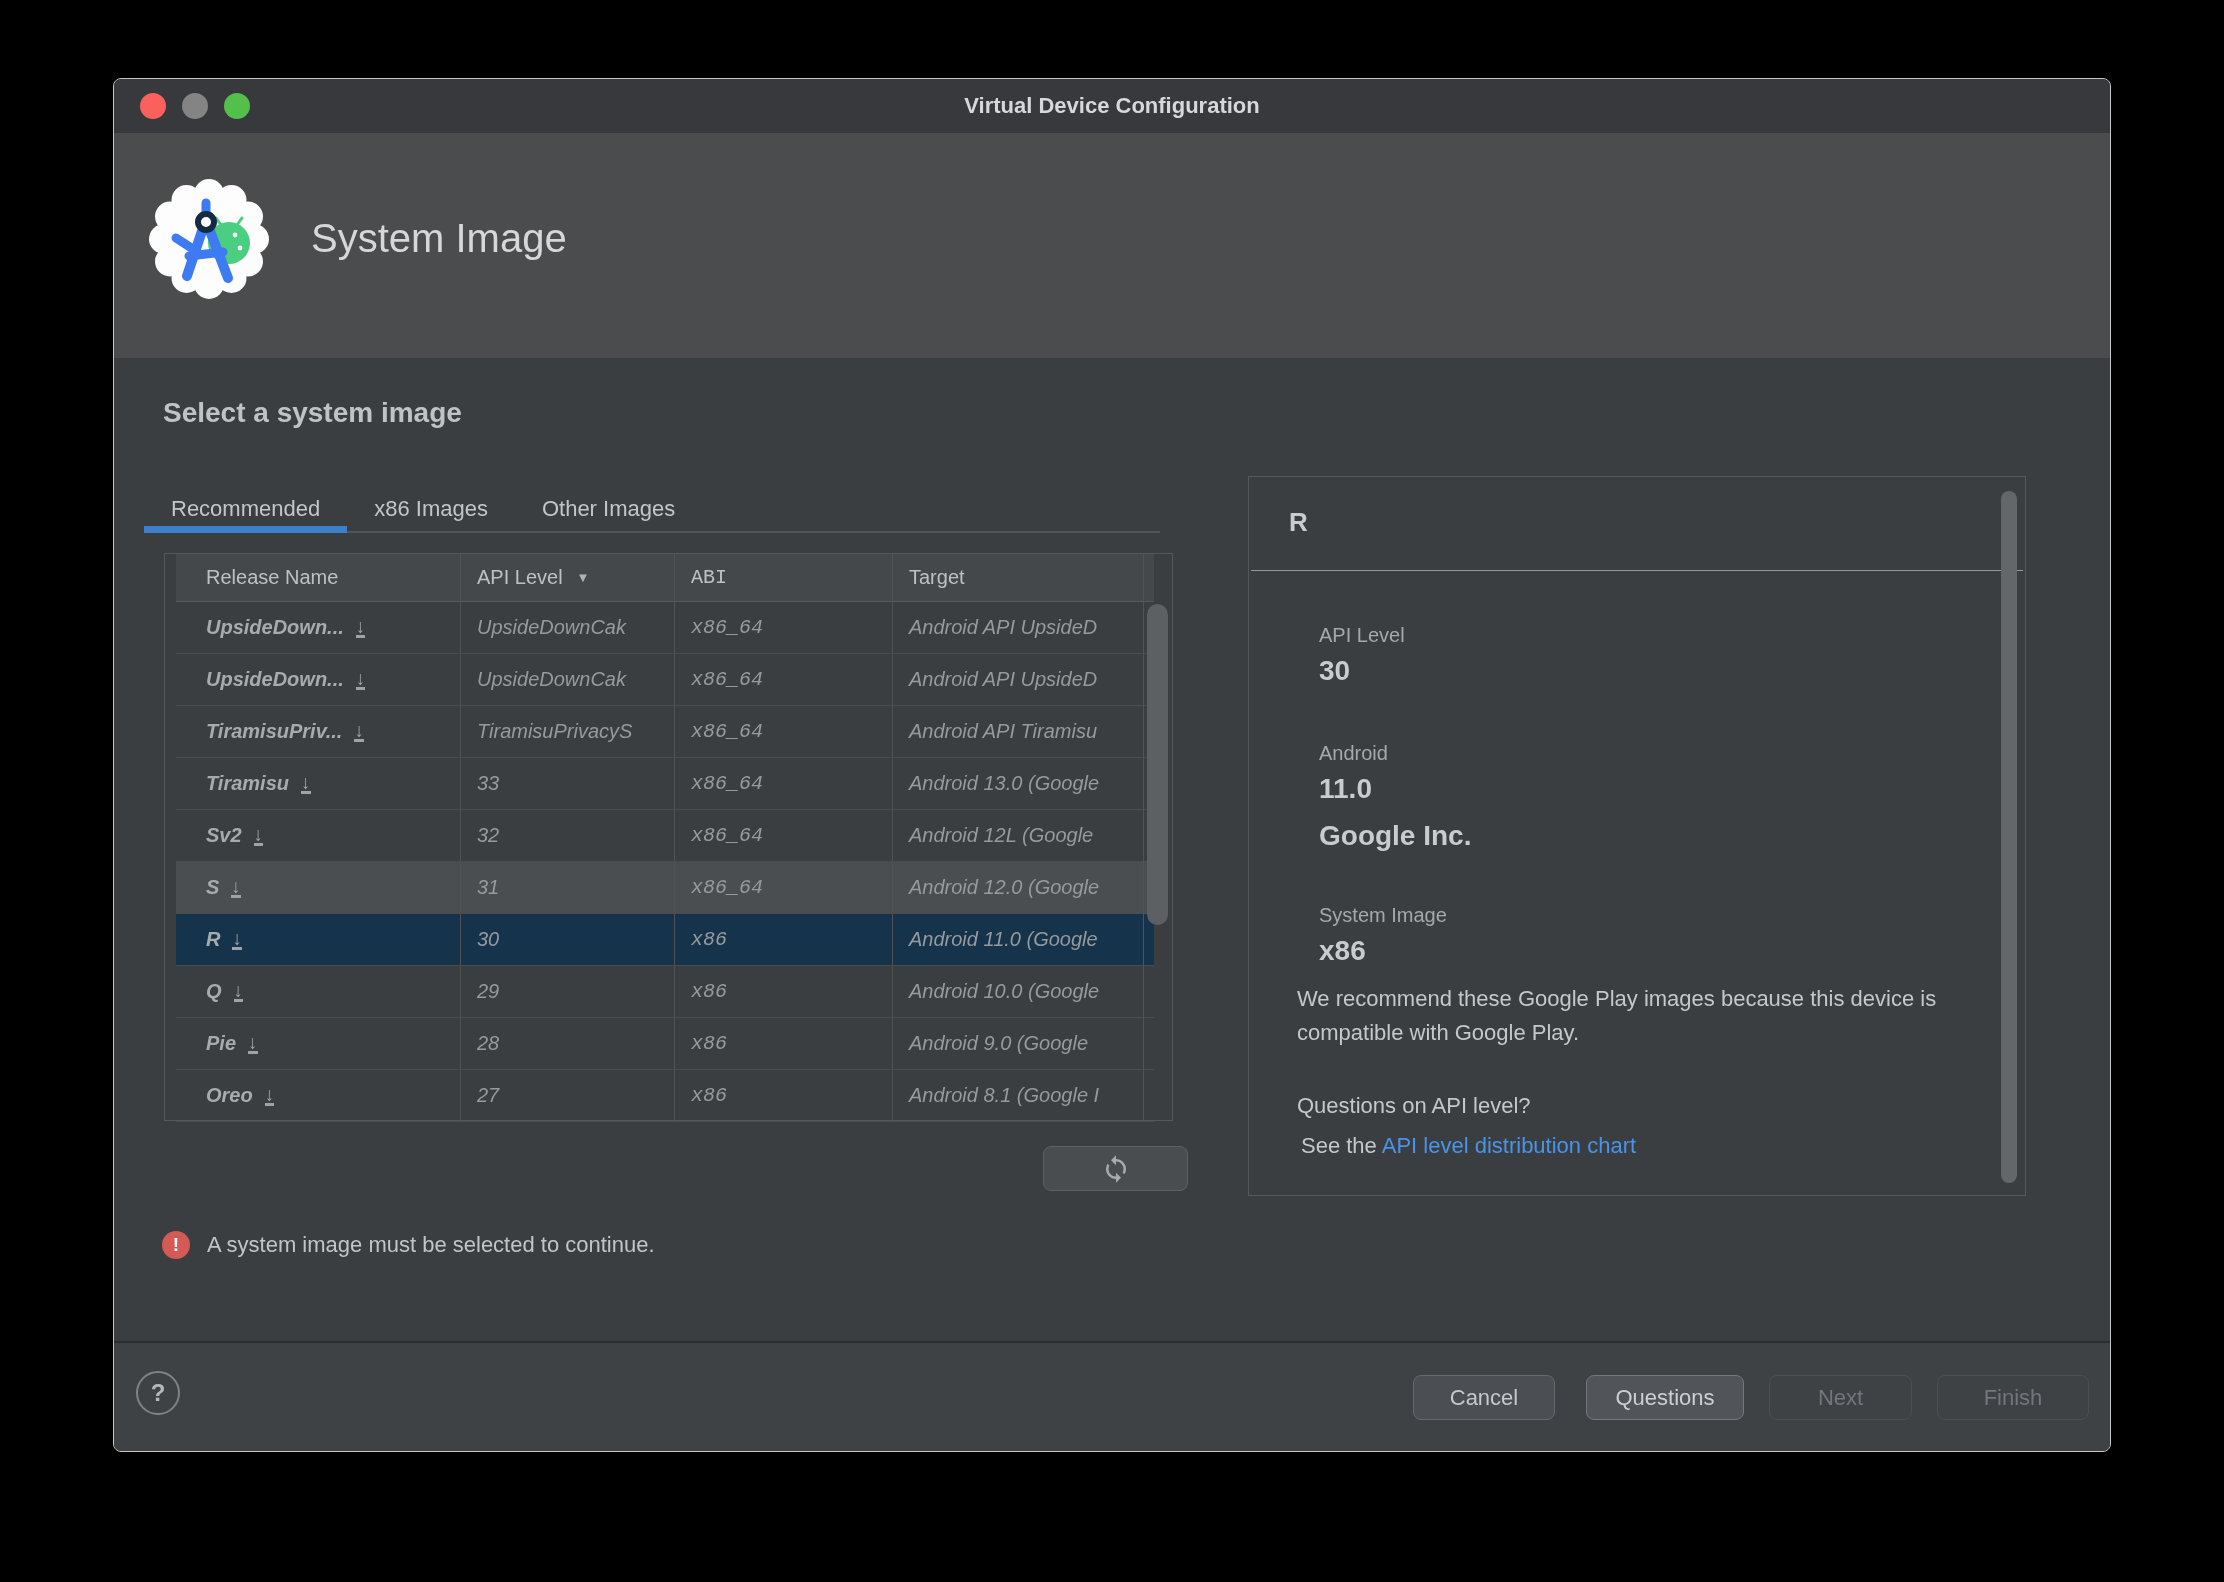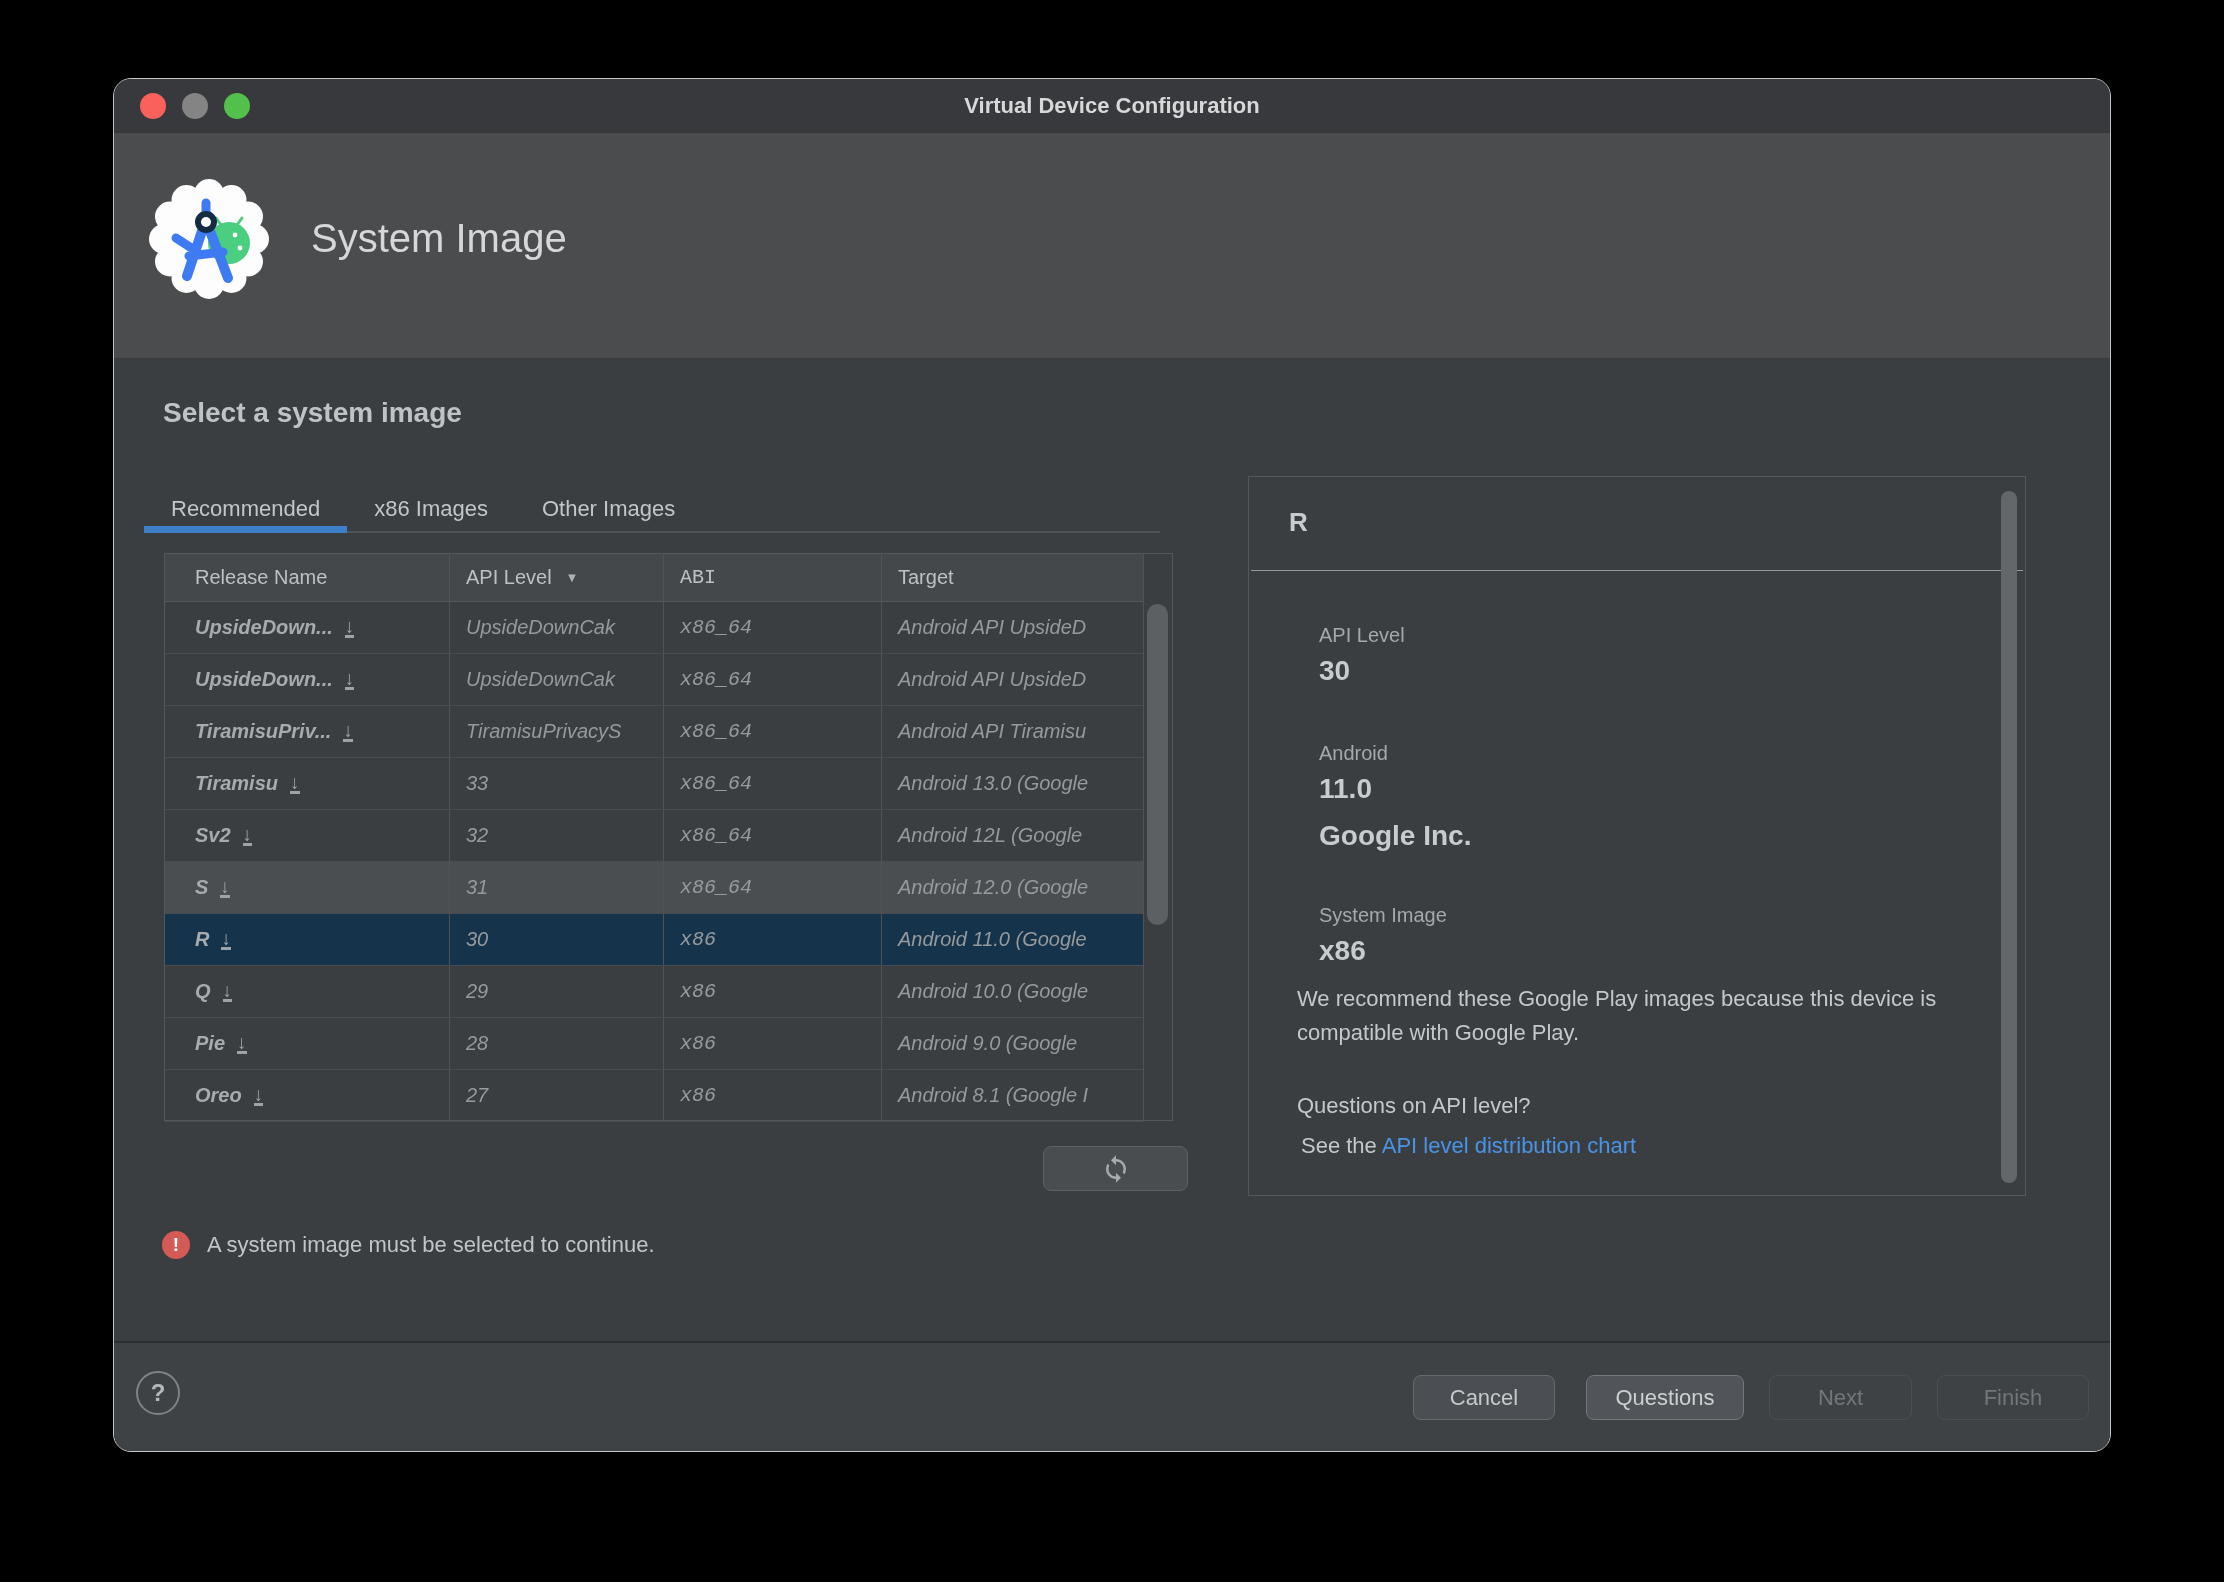--- a/index.html
+++ b/index.html
@@ -3,42 +3,42 @@
 <meta charset="utf-8">
 <style>
   * { margin:0; padding:0; box-sizing:border-box; }
   html,body { background:#000; }
   .stage {
     position:relative; width:2224px; height:1582px; background:#000;
     font-family:"Liberation Sans", sans-serif; overflow:hidden;
   }
   .window {
     position:absolute; left:113px; top:78px; width:1998px; height:1374px;
-    background:#3b3e41; border:1px solid #c4c6c8; border-radius:18px; overflow:hidden;
+    background:#3b3e41; border:1px solid #c4c6c8; border-radius:8px; overflow:hidden;
   }
   
   .titlebar { position:absolute; left:0; top:0; right:0; height:54px; background:#37393c; }
   .traffic { position:absolute; left:26px; top:14px; display:flex; gap:16px; }
   .tl { width:26px; height:26px; border-radius:50%; }
   .tl.red   { background:#fb615c; }
   .tl.gray  { background:#848484; }
   .tl.green { background:#53c04b; }
   .wtitle { text-align:center; line-height:54px; font-size:22px; font-weight:bold; color:#d6d8da; }
   
   .hero { position:absolute; left:0; top:54px; right:0; height:225px; background:#4a4c4e; }
   .logo { position:absolute; left:35px; top:46px; width:120px; height:120px; }
   .hero-title { position:absolute; left:197px; top:83px; font-size:40px; font-weight:400; color:#d5d7d9; }
   
   .heading { position:absolute; left:49px; top:318px; font-size:28px; font-weight:700; color:#c0c3c5; }
   .tabs { position:absolute; left:30px; top:406px; width:1016px; height:48px; display:flex; border-bottom:2px solid #515457; }
   .tab { position:relative; padding:0 27px; line-height:48px; font-size:22px; color:#c3c6c8; cursor:default; }
   .tab.selected::after { content:""; position:absolute; left:0; right:0; bottom:-2px; height:7px; background:#3d80c9; }
   
   .table { position:absolute; left:50px; top:474px; width:1009px; height:568px; border:1px solid #55585b; }
-  .tcontent { position:absolute; left:0; top:0; width:978px; bottom:0; }
+  .tcontent { position:absolute; left:11px; top:0; width:978px; bottom:0; }
   .tgutter { position:absolute; right:0; top:0; width:29px; bottom:0; border-left:1px solid #505356; }
   .thumb-v { position:absolute; left:3px; top:50px; width:21px; height:321px; background:#5d6063; border-radius:11px; }
   .thead { display:flex; height:48px; background:#45484b; border-bottom:1px solid #55585b; }
   .thead .cell { line-height:47px; font-size:20px; color:#bec1c3; font-style:normal; }
   .trow { display:flex; height:52px; border-bottom:1px solid #4a4d50;align-items:center; }
   .trow.hover { background:#4a4e51; }
   .trow.selected { background:#15334b; }
   .cell { overflow:hidden; white-space:nowrap; line-height:51px; font-size:20px; font-style:italic; color:#979a9d; }
   .c1 { width:285px; padding-left:30px; border-right:1px solid #505356; }
   .c2 { width:214px; padding-left:16px; border-right:1px solid #505356; }

